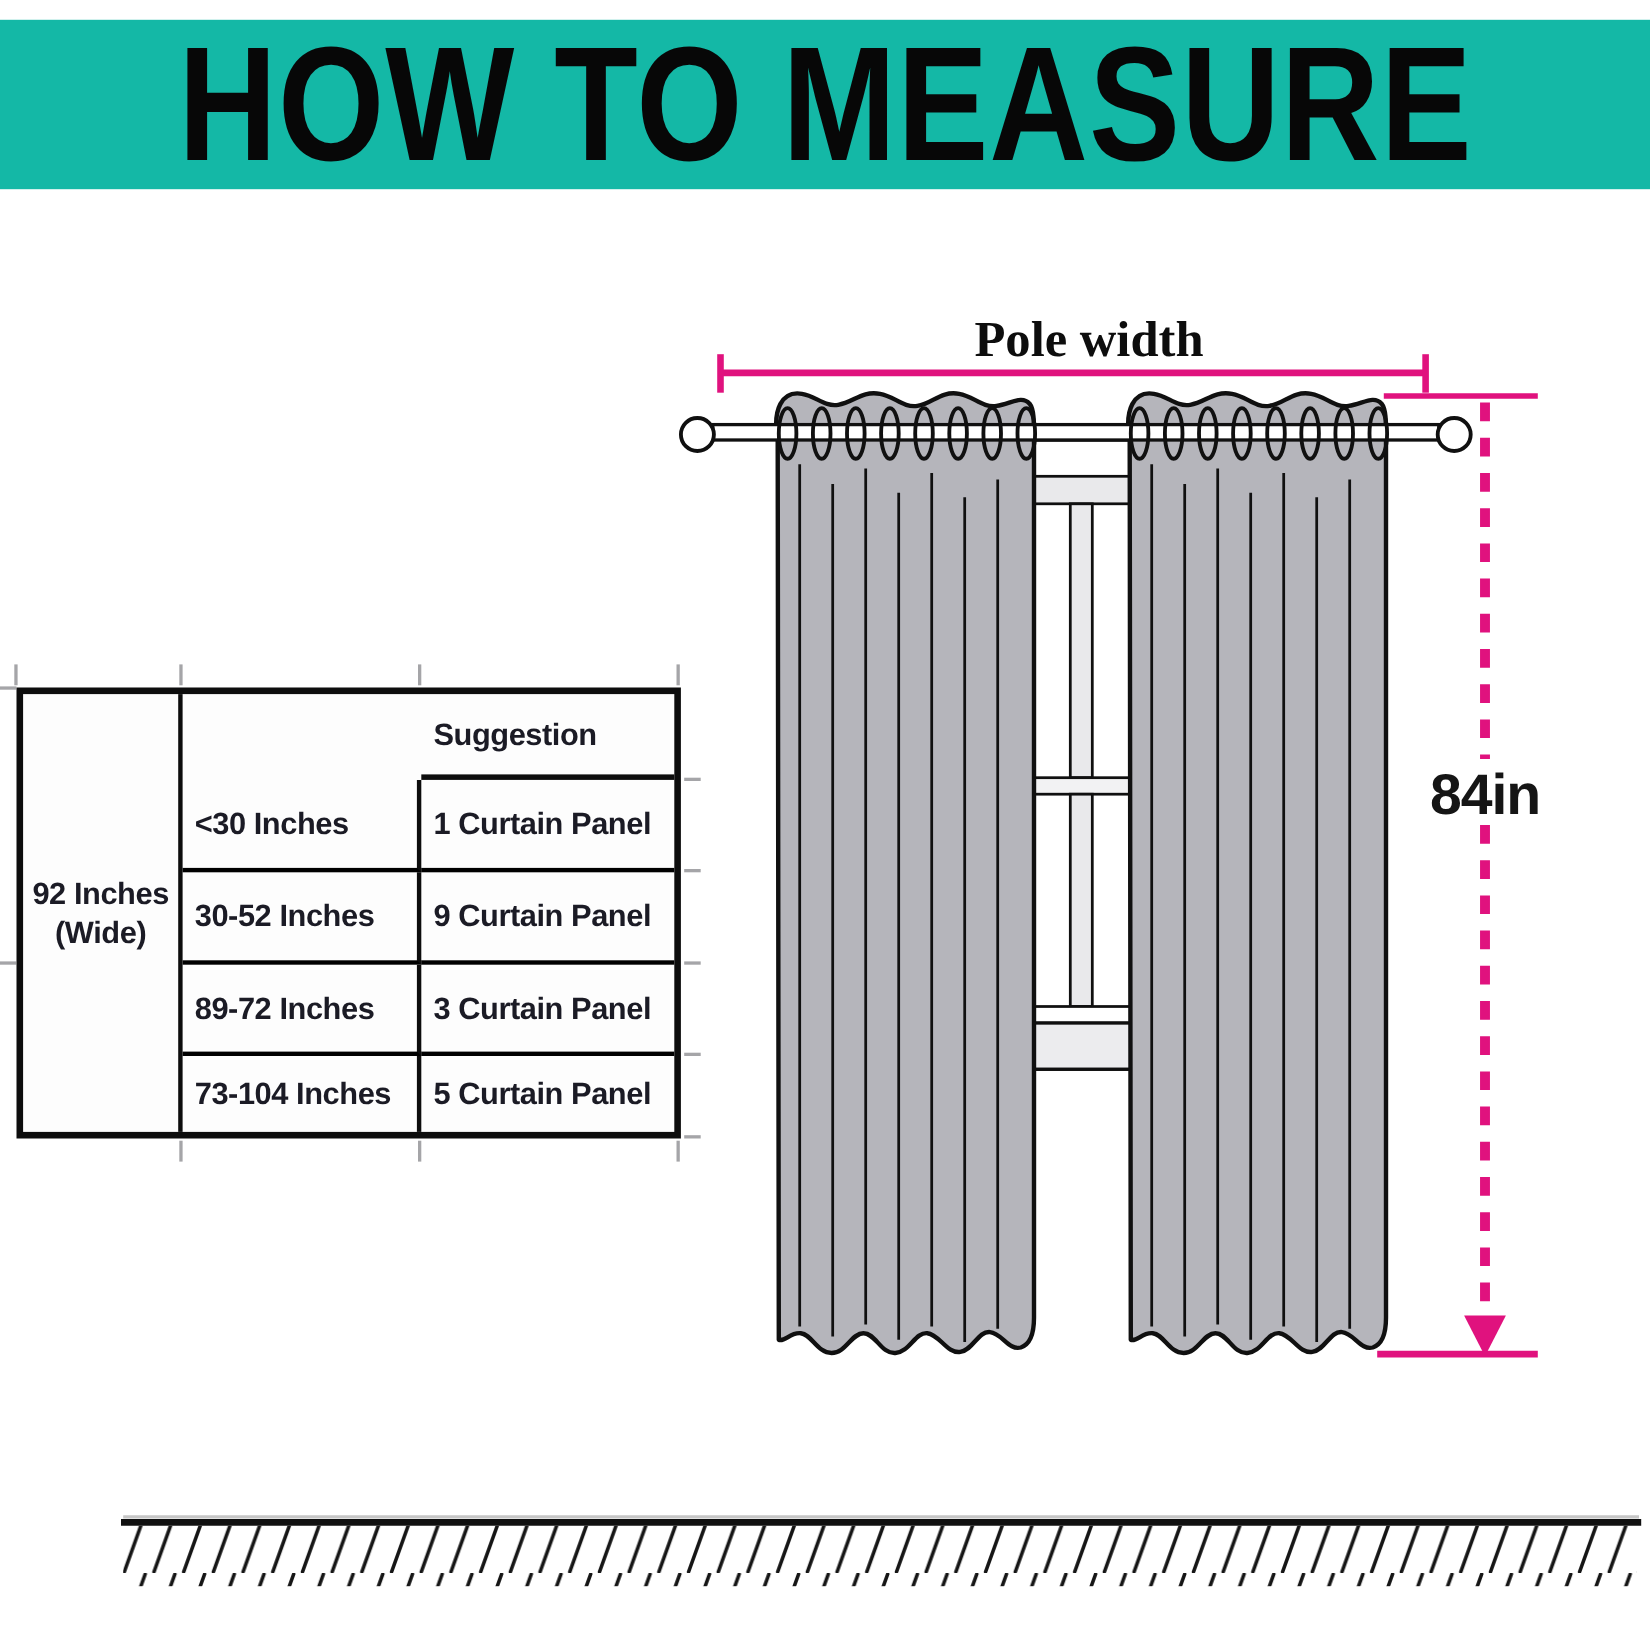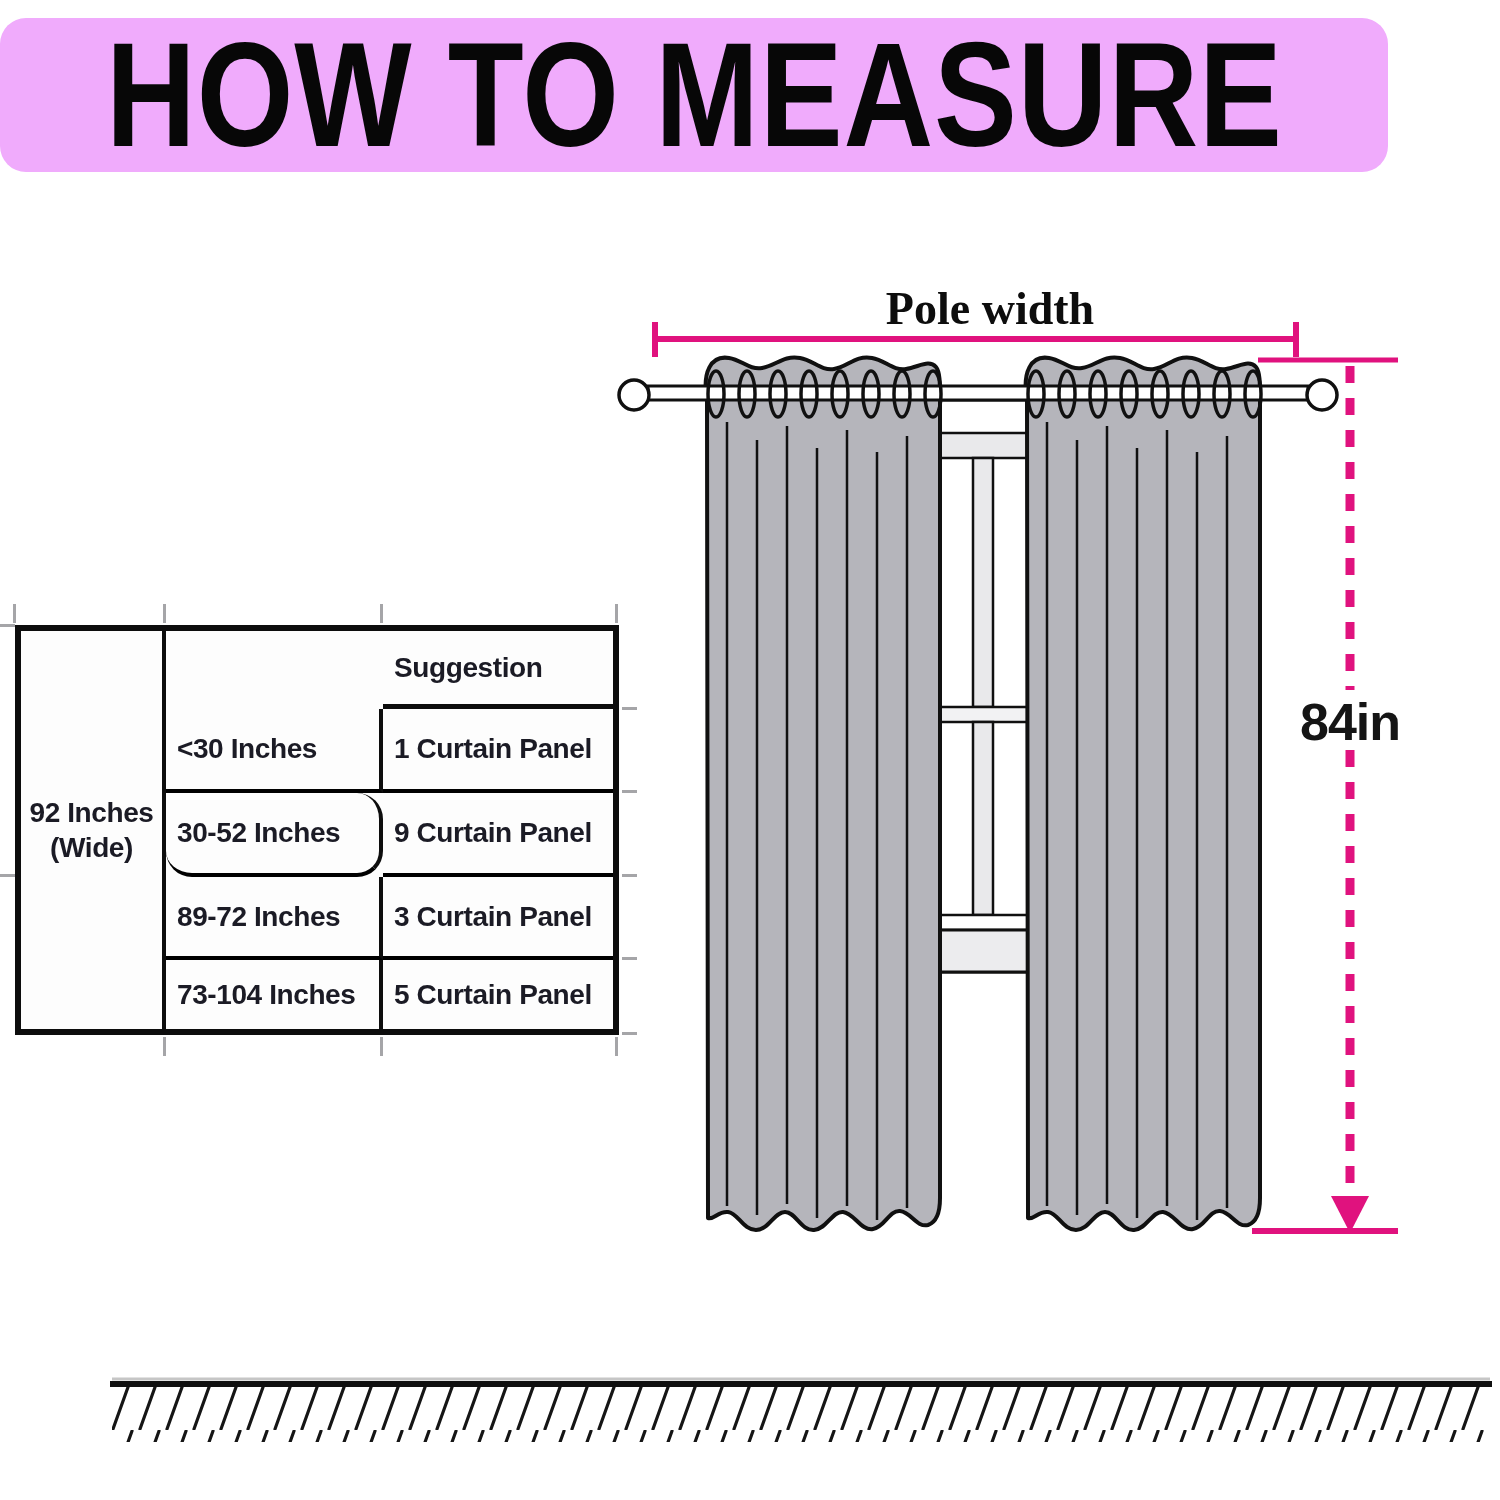--- a/index.html
+++ b/index.html
@@ -3,22 +3,22 @@
 <meta charset="utf-8">
 <style>
   html,body { margin:0; padding:0; background:#ffffff; }
   .stage {
     position:relative; width:1500px; height:1500px; background:#ffffff;
     overflow:hidden; font-family:"Liberation Sans", sans-serif;
   }
 
   
   .header-band {
-    position:absolute; left:0; top:18px; width:1388px; height:154px;
-    background:#f0abfc; display:flex; align-items:center; justify-content:center;border-radius:26px;
+    position:absolute; left:0; top:18px; width:1500px; height:154px;
+    background:#14b8a6; display:flex; align-items:center; justify-content:center;
   }
   .header-title {
     font-family:"Liberation Sans", sans-serif;
     font-weight:700; font-size:148px; color:#070707; white-space:nowrap;
     transform:scaleX(0.84); transform-origin:center; letter-spacing:1px;
     line-height:1;
   }
 
   
   .size-table {
@@ -76,21 +76,21 @@
   </div>
 
   <div class="size-table">
     <div class="cell span-col vdiv">92 Inches (Wide)</div>
 
     <div class="cell left headdiv" style="grid-row:1;grid-column:3;">Suggestion</div>
 
     <div class="cell left vdiv hdiv" style="grid-row:2;grid-column:2;">&lt;30 Inches</div>
     <div class="cell left hdiv" style="grid-row:2;grid-column:3;">1 Curtain Panel</div>
 
-    <div class="cell left vdiv hdiv" style="grid-row:3;grid-column:2;border-radius:26px;">30-52 Inches</div>
+    <div class="cell left vdiv hdiv" style="grid-row:3;grid-column:2;">30-52 Inches</div>
     <div class="cell left hdiv" style="grid-row:3;grid-column:3;">9 Curtain Panel</div>
 
     <div class="cell left vdiv hdiv" style="grid-row:4;grid-column:2;">89-72 Inches</div>
     <div class="cell left hdiv" style="grid-row:4;grid-column:3;">3 Curtain Panel</div>
 
     <div class="cell left vdiv" style="grid-row:5;grid-column:2;">73-104 Inches</div>
     <div class="cell left" style="grid-row:5;grid-column:3;">5 Curtain Panel</div>
   </div>
 
   <svg class="diagram" viewBox="0 0 1500 1500">

